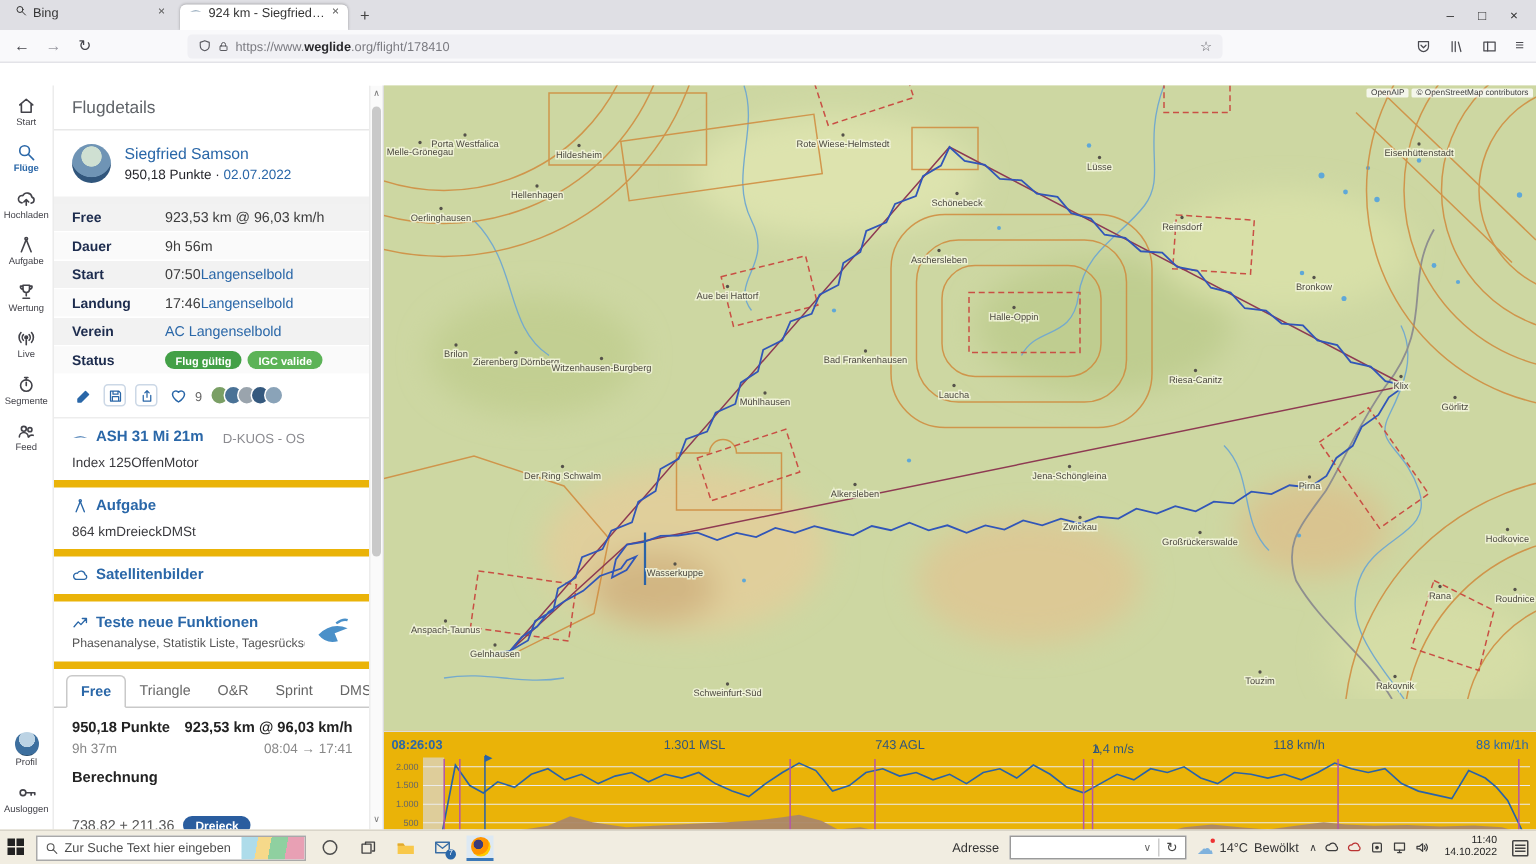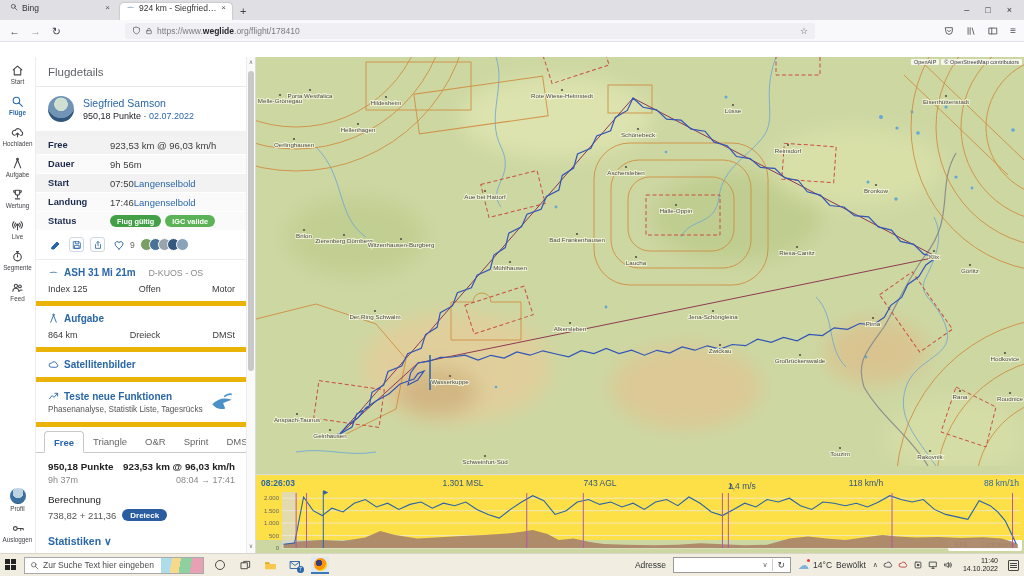--- a/index.html
+++ b/index.html
@@ -53,51 +53,51 @@
 .actions{display:flex;align-items:center;gap:6px;padding:6px 12px 7px;border-bottom:1px solid #ededed}
 .abtn{width:15px;height:15px;display:flex;align-items:center;justify-content:center;color:#2a67a8}
 .abtn.box{border:1px solid #ccd8e6;border-radius:3px}
 .likes{color:#666;font-size:8.5px;margin-left:-2px}
 .avstack{display:flex;margin-left:3px}
 .avstack i{width:13px;height:13px;border-radius:50%;border:1px solid #fff;margin-left:-4px}
 .sec{padding:7px 12px;border-bottom:5px solid #eab308}
 .sec-title{color:#2a67a8;font-size:10px;font-weight:bold;display:flex;align-items:center;gap:5px}
 .sec-title svg{width:11px;height:11px;flex:0 0 auto}
 .reg{color:#8b8b90;font-weight:normal;font-size:8.8px}
-.trio{display:flex;justify-content:space-between;margin-top:6px;color:#3a3a3e;font-size:9px}
+.trio{display:flex;justify-content:flex-start;margin-top:6px;color:#3a3a3e;font-size:9px}
 .neue{display:flex;align-items:center;gap:6px}
 .neue-sub{font-size:8.2px;color:#555;margin-top:3px;white-space:nowrap;overflow:hidden}
 .tabs{display:flex;padding:4px 0 0 8px;border-bottom:1px solid #c9c9c9}
 .tabbtn{padding:5px 9px 4px;font-size:9.5px;color:#666}
 .tabbtn.active{color:#2a67a8;font-weight:bold;border:1px solid #c9c9c9;border-bottom:1px solid #fff;border-radius:4px 4px 0 0;margin-bottom:-1px;background:#fff}
 .score{display:flex;justify-content:space-between;padding:8px 12px 6px}
 .score b{font-size:9.8px;color:#222}
 .score .sub{color:#888;font-size:9px;margin-top:3px}
 .score .r{text-align:right}
 .berech{padding:3px 12px 6px}
-.berech .t{font-weight:normal;color:#222;font-size:9.8px;margin-bottom:4px}
+.berech .t{font-weight:bold;color:#222;font-size:9.8px;margin-bottom:20px}
 .berech .row{display:flex;align-items:center;color:#555}
 .pill{background:#2a5d9f;color:#fff;border-radius:9px;padding:1.5px 8px;font-size:8px;font-weight:bold;margin-left:6px}
 .statlink{padding:8px 12px;color:#2a67a8;font-weight:bold;font-size:10.5px}
 .pscroll{position:absolute;right:0;top:0;bottom:0;width:9px;background:#fafafa;border-left:1px solid #ececec;font-size:6px;color:#777;text-align:center}
 .pthumb{position:absolute;left:1px;right:1px;top:14px;height:300px;background:#c9c9c9;border-radius:3px}
 .parrow{position:absolute;left:0;right:0;height:10px}
 
 
 .mapwrap{position:relative;width:768px;height:496px;background:#cdd7a2}
 #map-svg{position:absolute;left:0;top:0}
 .maplabel{font-size:6.2px;fill:#4d4a40;text-anchor:middle;paint-order:stroke;stroke:rgba(242,244,220,.85);stroke-width:2px}
 .mapdot{fill:#55524a}
 .attr{position:absolute;top:2px;right:2px;display:flex;gap:2px;font-size:5.5px;color:#3c3c3c}
 .attr span{background:rgba(255,255,255,.78);padding:0 3px;border-radius:1px}
 .layerbtn{position:absolute;left:8px;bottom:24px;width:22px;height:22px;background:#fff;border-radius:4px;box-shadow:0 1px 3px rgba(0,0,0,.35);display:flex;align-items:center;justify-content:center;font-size:11px;color:#333}
 .scale{position:absolute;left:37px;bottom:25px;font-size:7px;color:#222}
 .scale .bar{width:36px;height:3px;border-bottom:2px solid #333;border-left:2px solid #333;border-right:2px solid #333;margin-top:1px}
 .enl{position:absolute;right:2px;bottom:2px;background:#fff;border-radius:2px;padding:2.5px 7px;font-size:7.5px;color:#333;display:flex;gap:12px}
-.chart{position:absolute;left:0;top:417px;width:768px;height:66px;background:#fde047;border-top:1px solid #dcdcdc}
+.chart{position:absolute;left:0;top:430px;width:768px;height:66px;background:#eab308;border-top:1px solid #dcdcdc}
 .cstats{position:relative;height:14px;font-size:8.5px;color:#31567c}
 .cstats span{position:absolute;top:3px;white-space:nowrap}
 .cs-time{left:5px;color:#2a67a8;font-weight:bold}
 .cs-mid{transform:translateX(-50%)}
 .cs-r{right:5px;color:#2a67a8}
 
 
 .taskbar{position:absolute;left:0;top:553px;width:100%;height:23px;background:#f1ede1;border-top:1px solid #d9d5c9;display:flex;align-items:center;padding:0 5px;gap:7px;font-size:8.5px;color:#333}
 .startbtn{width:12px;height:12px;display:grid;grid-template-columns:5px 5px;grid-template-rows:5px 5px;gap:1.4px}
 .startbtn i{background:#222}
@@ -276,20 +276,24 @@
             </div>
           <div class="irow g">
               <span class="ilabel">Start</span>
               <span class="ival">07:50 </span>
               <span class="ilink">Langenselbold</span>
             </div>
           <div class="irow w">
               <span class="ilabel">Landung</span>
               <span class="ival">17:46 </span>
               <span class="ilink">Langenselbold</span>
+            </div>
+          <div class="irow g">
+              <span class="ilabel">Verein</span>
+              <span class="ilink">AC Langenselbold</span>
             </div>
           <div class="irow w">
               <span class="ilabel">Status</span>
               <span class="badge b1">Flug gültig</span>
               <span class="badge b2">IGC valide</span>
             </div>
         </div>
         <div class="actions">
           <span class="abtn">
               <svg class="ic" viewBox="0 0 24 24" width="12" height="12">

